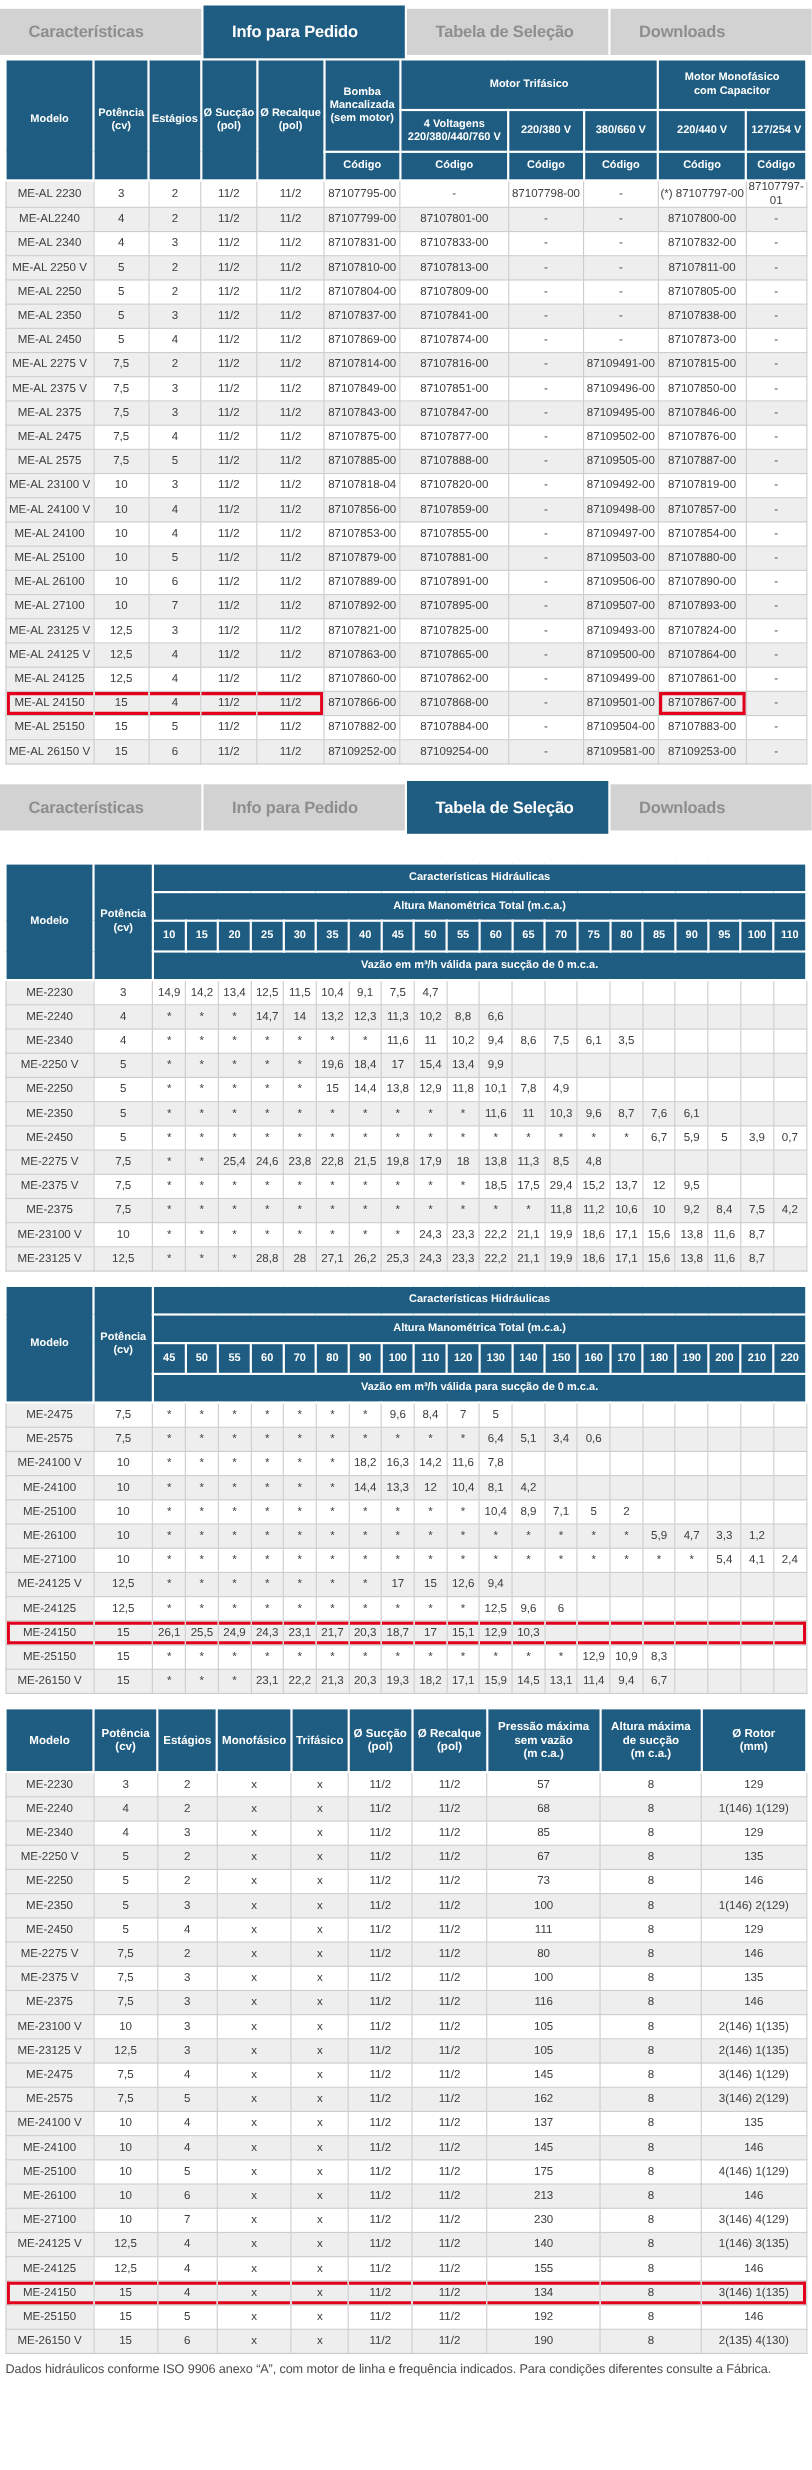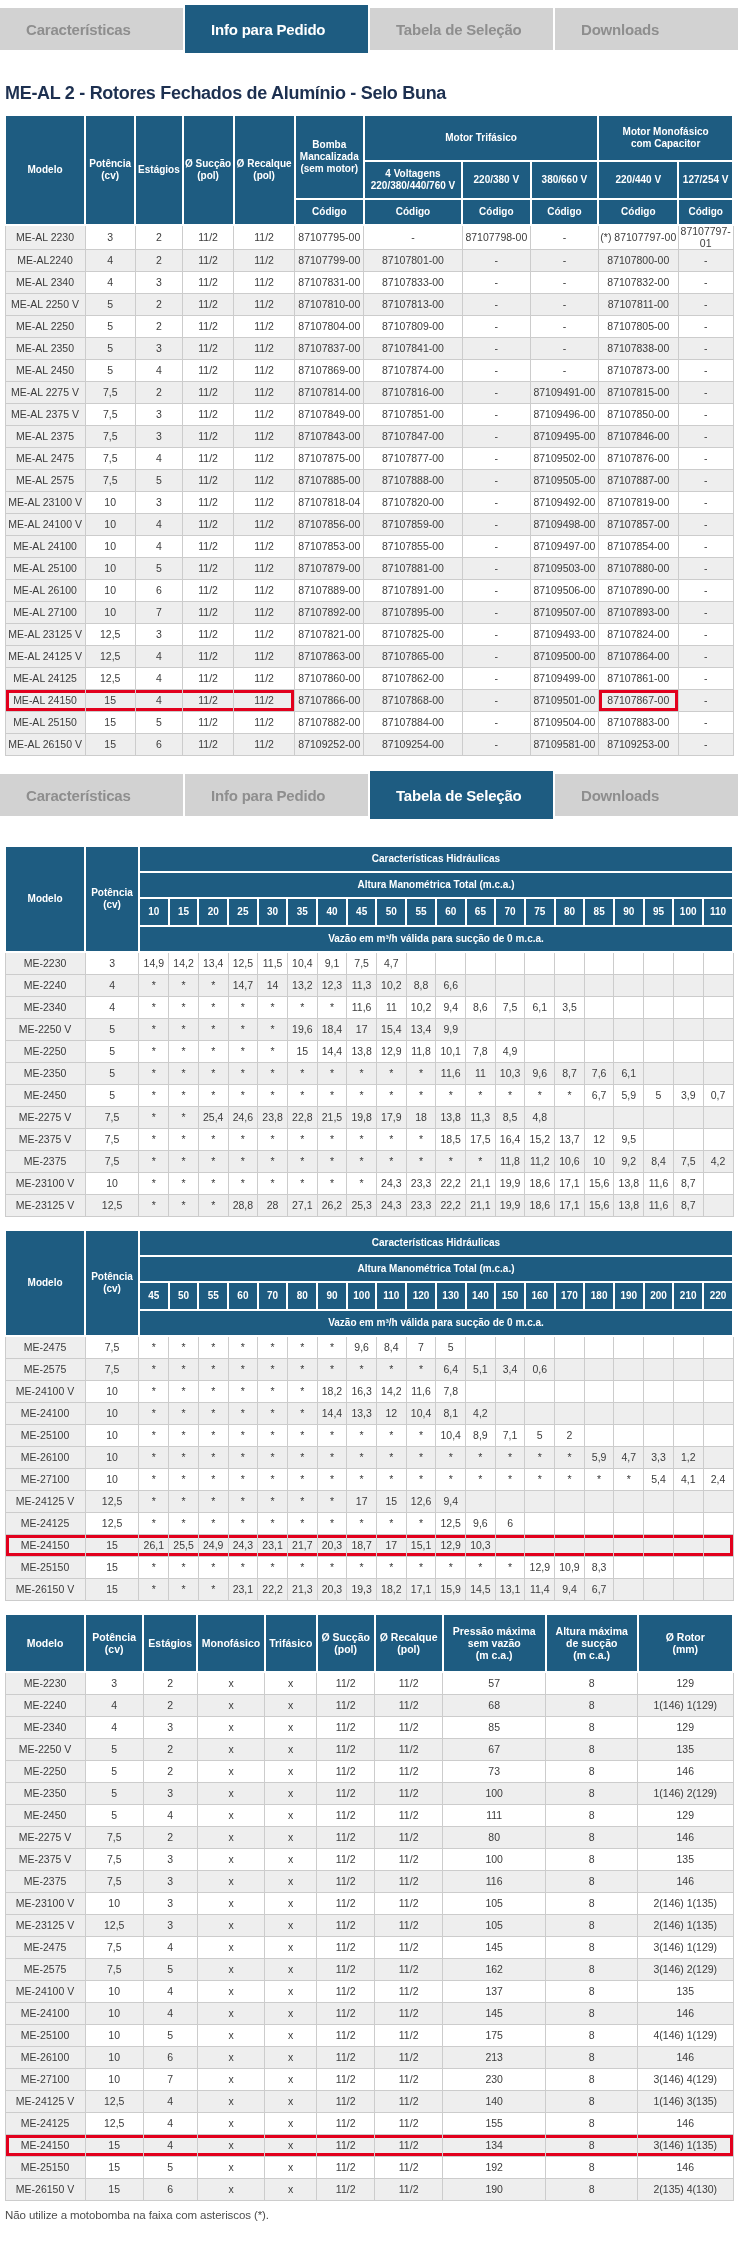--- a/index.html
+++ b/index.html
@@ -42,21 +42,20 @@
 <body>
 
 <div class="page">
   <div class="tabbar" id="tabbar1">
       <div class="tab">Características</div>
       <div class="tab active">Info para Pedido</div>
       <div class="tab">Tabela de Seleção</div>
       <div class="tab">Downloads</div>
     </div>
 
-  <div class="title">ME-AL 2 - Rotores Fechados de Alumínio - Selo Buna</div>
 
   <table class="tbl" id="order-table">
       <colgroup>
         <col style="width: 11%;">
         <col style="width: 6.9%;">
         <col style="width: 6.5%;">
         <col style="width: 7%;">
         <col style="width: 8.4%;">
         <col style="width: 9.5%;">
         <col style="width: 13.5%;">
@@ -678,21 +677,21 @@
           <td class="ast">*</td>
           <td class="ast">*</td>
           <td class="ast">*</td>
           <td class="ast">*</td>
           <td class="ast">*</td>
           <td class="ast">*</td>
           <td class="ast">*</td>
           <td class="ast">*</td>
           <td>18,5</td>
           <td>17,5</td>
-          <td>16,4</td>
+          <td>29,4</td>
           <td>15,2</td>
           <td>13,7</td>
           <td>12</td>
           <td>9,5</td>
           <td></td>
           <td></td>
           <td></td>
         </tr>
         <tr class="odd">
           <td class="modelo">ME-2375</td>
@@ -1436,15 +1435,15 @@
           <td>11/2</td>
           <td>11/2</td>
           <td>190</td>
           <td>8</td>
           <td>2(135) 4(130)</td>
         </tr>
       </tbody>
     </table>
 
   <div class="notes" id="notes">
-      <div class="note">Não utilize a motobomba na faixa com asteriscos (*).</div>
+      <div class="note">Dados hidráulicos conforme ISO 9906 anexo “A”, com motor de linha e frequência indicados. Para condições diferentes consulte a Fábrica.</div>
     </div>
 </div>
 
 </body></html>

